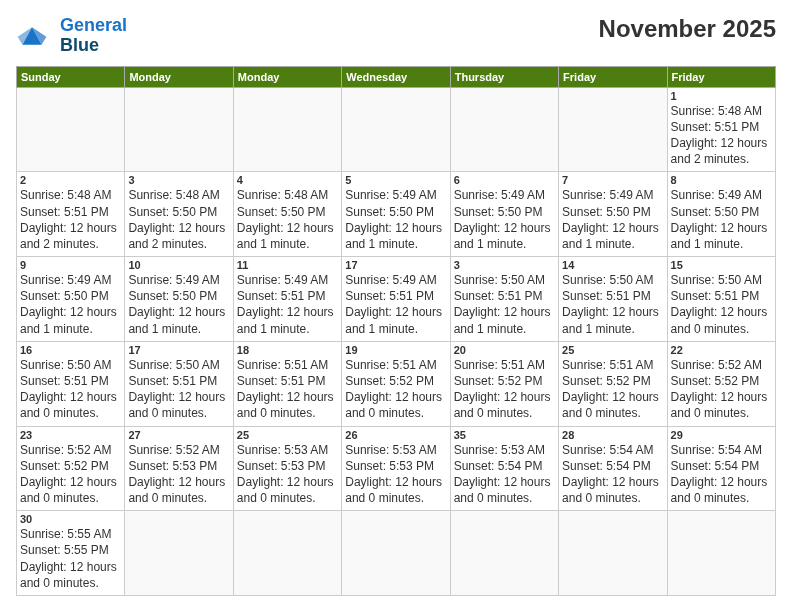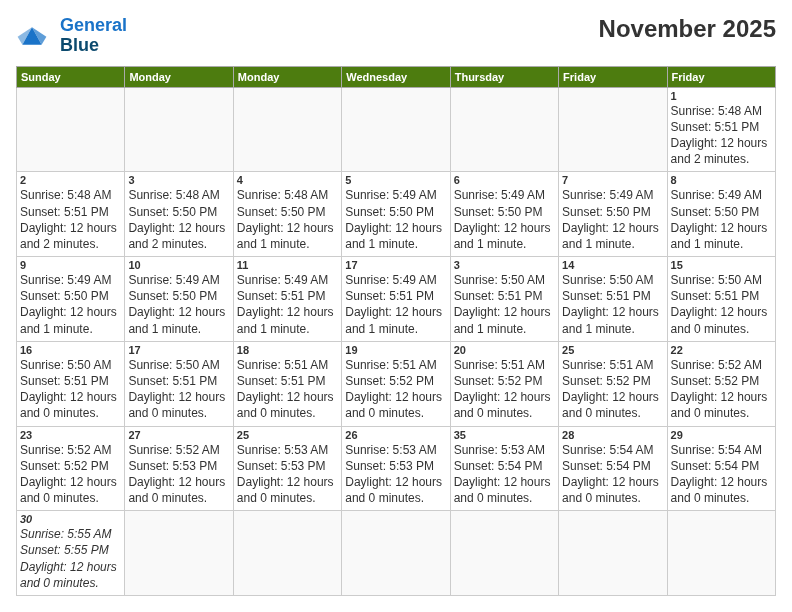--- a/index.html
+++ b/index.html
@@ -86,21 +86,20 @@
     .day-info {
       font-size: 12px;
       color: #333;
       line-height: 1.35;
     }
     .empty-cell {
       background: #f9f9f9;
     }
     .last-row td {
       height: 60px;
-      font-style: italic;
     }
   </style>
 </head>
 <body>
 
 <div class="page">
   <div class="header">
     <div class="logo">
       <svg class="logo-icon" viewBox="0 0 40 34" xmlns="http://www.w3.org/2000/svg">
         <polygon points="8,28 20,6 32,28" fill="#1a73c8"></polygon>

